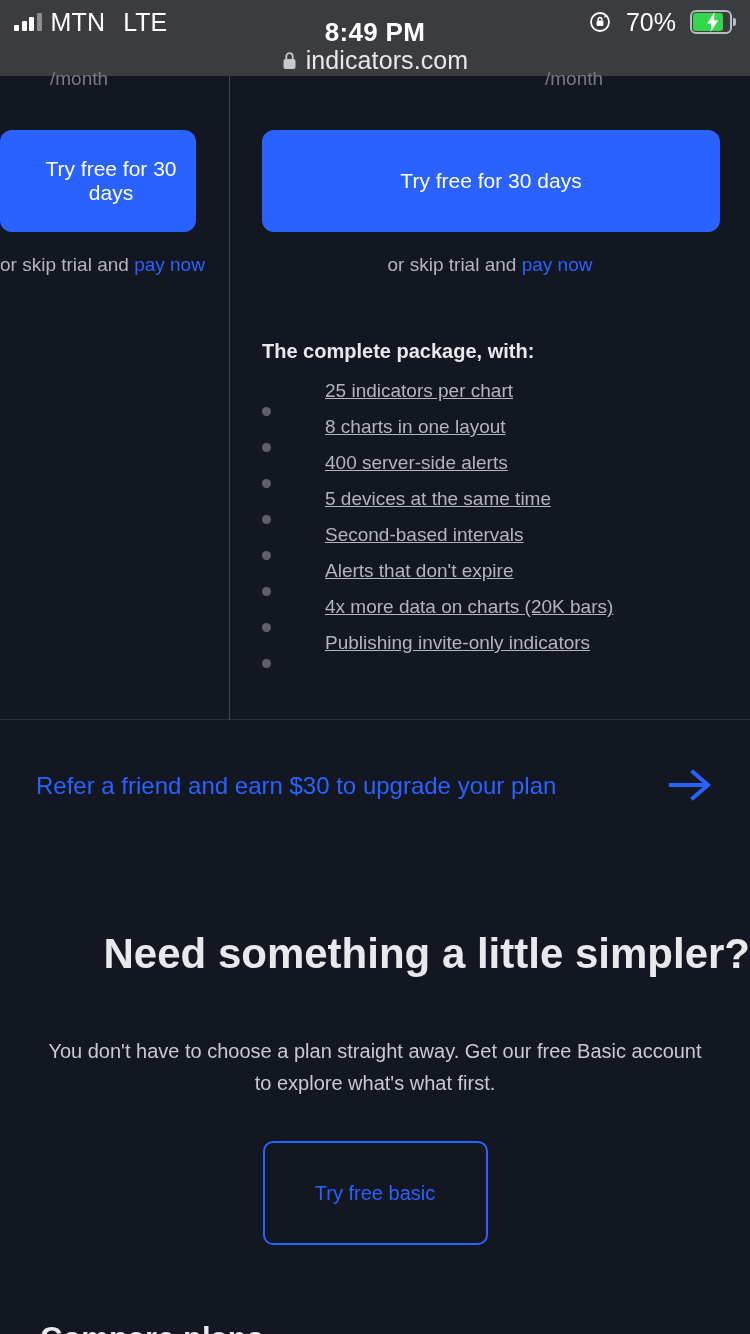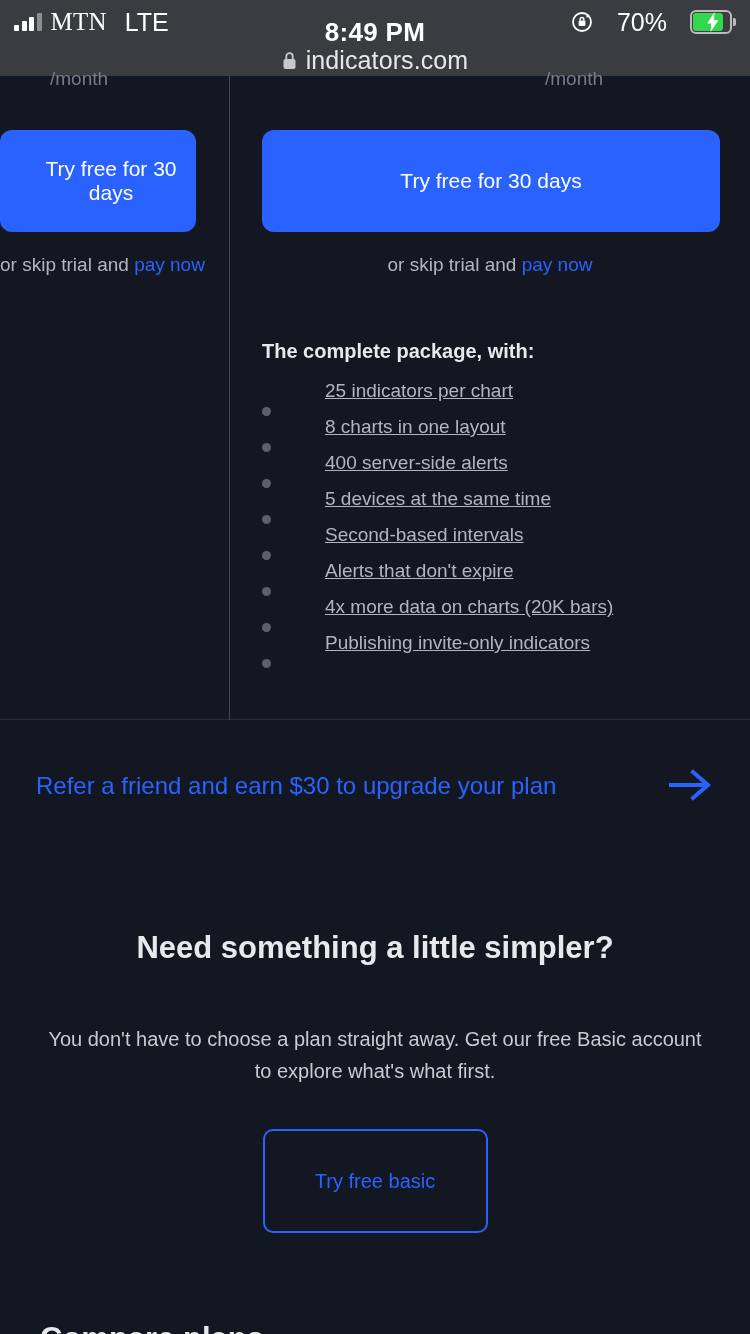--- a/index.html
+++ b/index.html
@@ -25,35 +25,35 @@
     display:flex; align-items:center; gap:9px;
   }
   .signal-bars { display:flex; align-items:flex-end; gap:2.5px; height:18px; }
   .signal-bars i { display:block; width:5px; background:#ffffff; border-radius:1px; }
   .signal-bars i:nth-child(1){ height:6px; }
   .signal-bars i:nth-child(2){ height:10px; }
   .signal-bars i:nth-child(3){ height:14px; }
   .signal-bars i:nth-child(4){ height:18px; background:#8c8e92; }
   .carrier {
     color:#ffffff; font-size:25px; letter-spacing:.2px;
-    font-family:Liberation Serif, serif;
+    font-family:Liberation Sans, sans-serif;
   }
   .nettype {
     color:#ffffff; font-size:25px; margin-left:9px;
     font-family:"Liberation Sans", sans-serif;
   }
   .sb-time {
     position:absolute; left:0; top:10px; width:750px; height:44px;
     display:flex; align-items:center; justify-content:center;
     color:#ffffff; font-size:26px; font-weight:bold;
     font-family:"Liberation Sans", sans-serif; letter-spacing:.3px;
   }
   .sb-right {
     position:absolute; right:14px; top:0; height:44px;
-    display:flex; align-items:center; gap:23px;
+    display:flex; align-items:center; gap:14px;
   }
   .rotlock { width:24px; height:24px; }
   .batt-pct {
     color:#ffffff; font-size:25px;
     font-family:"Liberation Sans", sans-serif;
   }
   .battery { position:relative; width:46px; height:24px; }
   .battery .shell {
     position:absolute; left:0; top:0; width:42px; height:24px;
     border:2px solid #b9bbbe; border-radius:6px;
@@ -160,21 +160,21 @@
     font-size:24px; color:#2962ff;
     font-family:"Liberation Sans", sans-serif;
   }
   .referral-arrow {
     position:absolute; right:39px; top:48px; width:42px; height:34px;
   }
 
   
   .simpler { position:relative; width:750px; padding-top:68px; }
   .simpler-title {
-    text-align:center; font-size:31px; font-weight:bold; color:#e8e9ed;
+    text-align:right; font-size:42px; font-weight:bold; color:#e8e9ed;
     font-family:"Liberation Sans", sans-serif;
   }
   .simpler-desc {
     margin:57px auto 0; width:660px; text-align:center;
     font-size:20px; line-height:32px; color:#c8cad0;
     font-family:"Liberation Sans", sans-serif;
   }
   .basic-btn {
     display:block; margin:42px auto 0; width:225px; height:104px;
     background:transparent; border:2px solid #2962ff; border-radius:10px;

